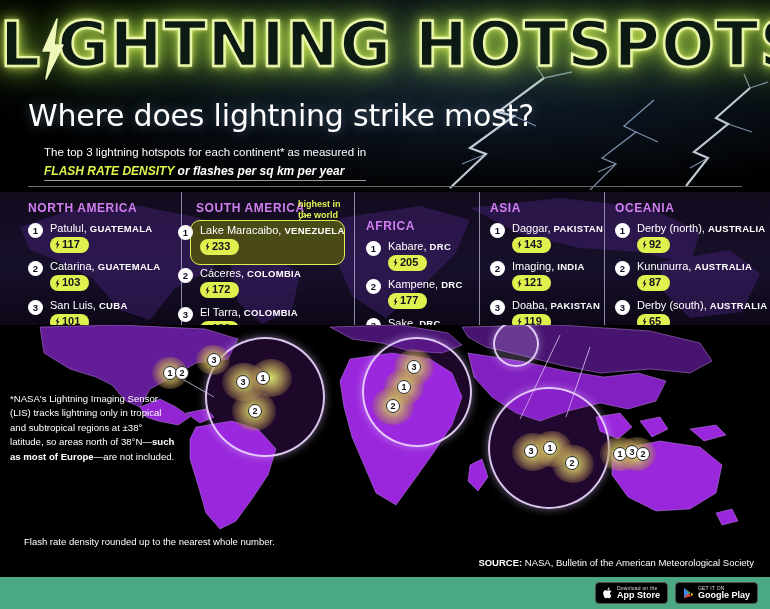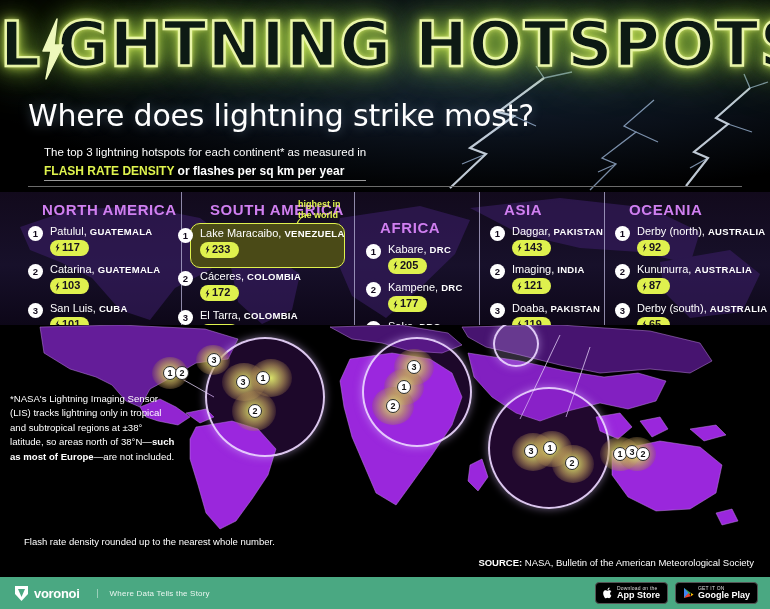--- a/index.html
+++ b/index.html
@@ -24,32 +24,32 @@
   .title .bolt-i { display:inline-block; width:16px; position:relative; vertical-align:baseline; }
   .title .bolt-i svg { position:absolute; left:-1px; top:-49px; }
 
   .subtitle { position:absolute; left:28px; top:98px; font-size:30px; color:#fff; font-weight:400;
               font-family:"DejaVu Sans", sans-serif; letter-spacing:-.2px;
               text-shadow:0 0 12px rgba(180,220,255,.35); }
 
   .lede { position:absolute; left:44px; top:144px; font-size:11.5px; color:#fff; line-height:1.45; }
   .lede .big { display:block; margin-top:2px; font-size:12px; font-weight:700; }
   .lede .frd { color:#dff34d; }
-  .lede .uline { border-bottom:1px solid #9a9a9a; padding-bottom:0; }
+  .lede .uline { border-bottom:1px solid #9a9a9a; padding-bottom:0;font-style:italic; }
 
   .hrule { position:absolute; left:28px; top:186px; width:714px; height:1px; background:#6b6b6b; }
 
   
   .panel { position:absolute; left:0; top:192px; width:770px; height:133px;
            background:linear-gradient(180deg,#120a1c 0%, #17102a 55%, #0d0718 100%); overflow:hidden; }
   .panel-map { position:absolute; inset:0; opacity:.55; }
   .vdiv { position:absolute; top:0; width:1px; height:133px; background:#b9b4d8; opacity:.75; }
 
   .col { position:absolute; top:0; }
-  .col-h { font-size:15px; font-weight:700; color:#d07ff0; letter-spacing:.6px;margin-left:14px; }
+  .col-h { font-size:12px; font-weight:700; color:#d07ff0; letter-spacing:.6px; }
   .row { position:relative; margin-top:7px; }
   .rank { position:absolute; left:0; top:1px; width:15px; height:15px; border-radius:50%;
           background:#fff; color:#120a1c; font-size:9.5px; font-weight:700;
           display:flex; align-items:center; justify-content:center; line-height:1; }
   .place { margin-left:22px; font-size:11px; color:#fff; white-space:nowrap; }
   .place b { font-size:9.5px; font-weight:700; letter-spacing:.3px; }
   .pill { margin-left:22px; margin-top:3px; display:inline-flex; align-items:center; gap:2px;
           background:#dff14e; color:#18121f; border-radius:9px; padding:1px 9px 1px 5px;
           font-size:11px; font-weight:700; line-height:1.25; }
   .pill svg { flex:0 0 auto; }
@@ -410,28 +410,20 @@
     <span>*NASA's Lightning Imaging Sensor (LIS) tracks lightning only in tropical and subtropical regions at ±38° latitude, so areas north of 38°N—</span><b>such as most of Europe</b><span>—are not included.</span>
   </div>
 
   <div class="bottom"></div>
   <div class="flashnote">Flash rate density rounded up to the nearest whole number.</div>
   <div class="source">
     <b>SOURCE:</b><span> NASA, Bulletin of the American Meteorological Society</span>
   </div>
 
   <div class="footer">
-    <div class="brand">
-      <svg width="15" height="17" viewBox="0 0 15 17">
-        <path d="M1 1 L14 1 L14 9 L7.5 16 L1 9 Z" fill="#fff"></path>
-        <path d="M4 4 L11 4 L7.5 12 Z" fill="#4aa882"></path>
-      </svg>
-      <span class="brand-name">voronoi</span>
-      <span class="tagline">Where Data Tells the Story</span>
-    </div>
     <div class="badges">
       <div class="badge">
         <svg width="10" height="12" viewBox="0 0 10 12">
           <path d="M7.2 6.3c0-1.3 1-1.9 1.1-2-0.6-0.9-1.5-1-1.9-1-0.8-0.1-1.6 0.5-2 0.5-0.4 0-1-0.5-1.7-0.5-0.9 0-1.7 0.5-2.1 1.3-0.9 1.6-0.2 4 0.7 5.3 0.4 0.6 0.9 1.3 1.6 1.3 0.6 0 0.9-0.4 1.6-0.4 0.7 0 0.9 0.4 1.6 0.4 0.7 0 1.1-0.6 1.5-1.2 0.5-0.7 0.7-1.4 0.7-1.4-0.1 0-1.3-0.5-1.3-2.3z" fill="#fff"></path>
           <path d="M6 2.2c0.4-0.4 0.6-1 0.5-1.6-0.5 0-1.1 0.3-1.5 0.8-0.3 0.4-0.6 1-0.5 1.5 0.6 0.1 1.1-0.3 1.5-0.7z" fill="#fff"></path>
         </svg>
         <span class="bt">
           <span class="t1">Download on the</span>
           <span class="t2">App Store</span>
         </span>

